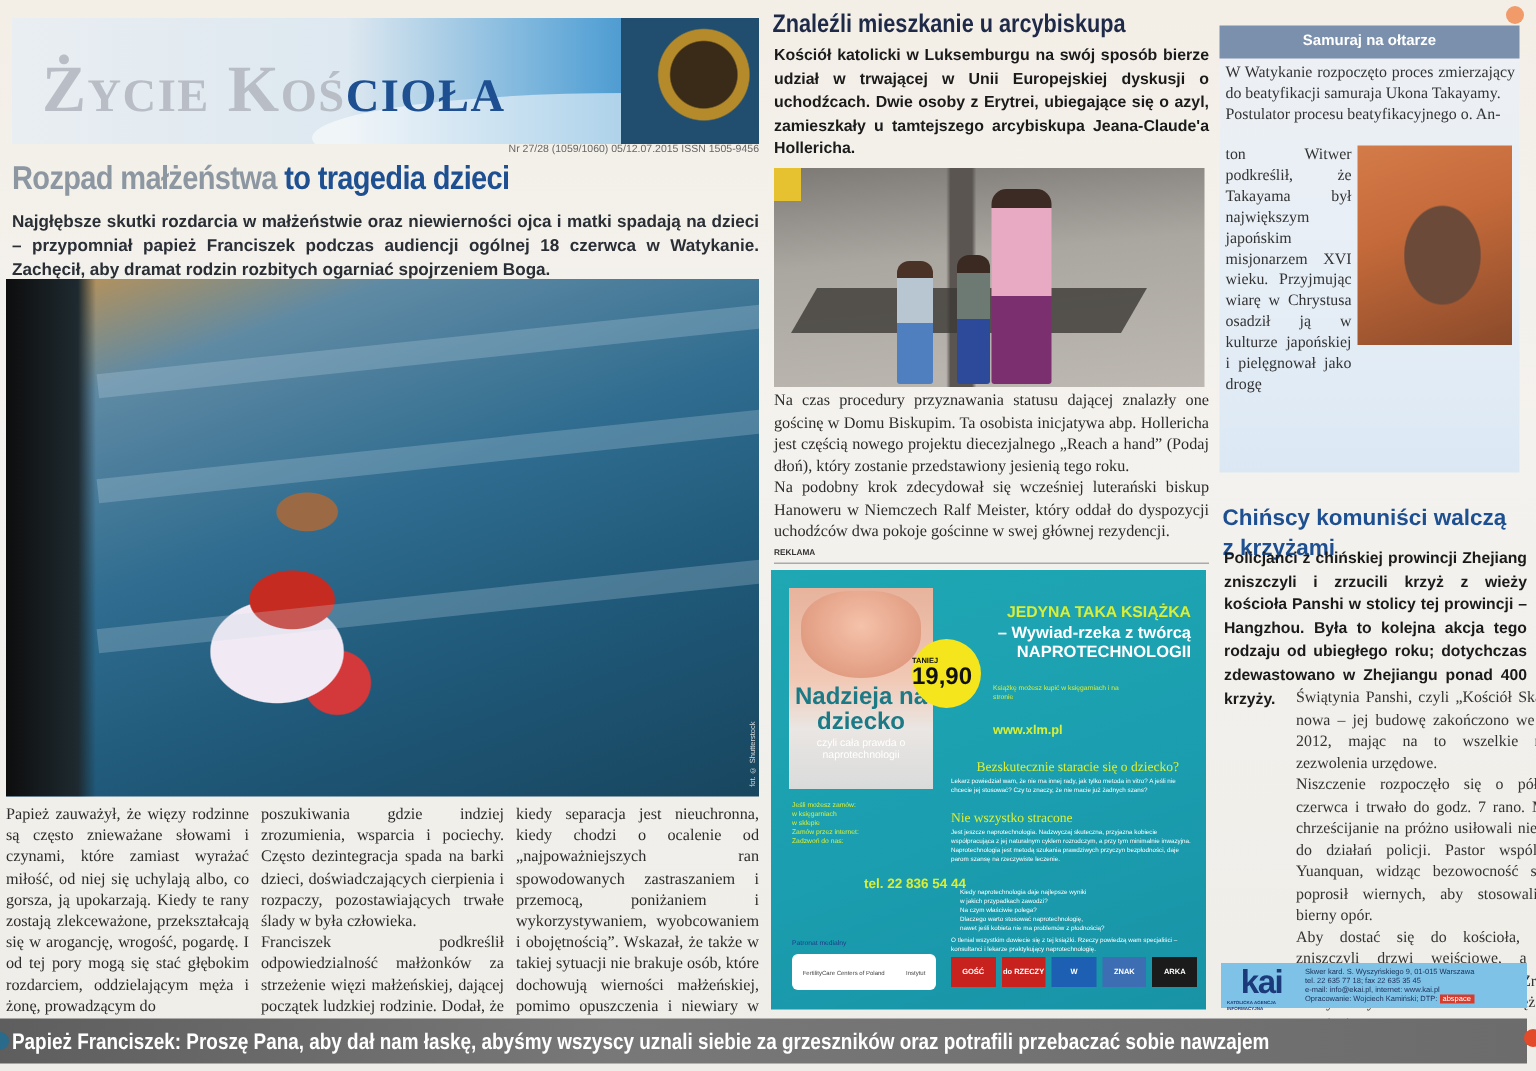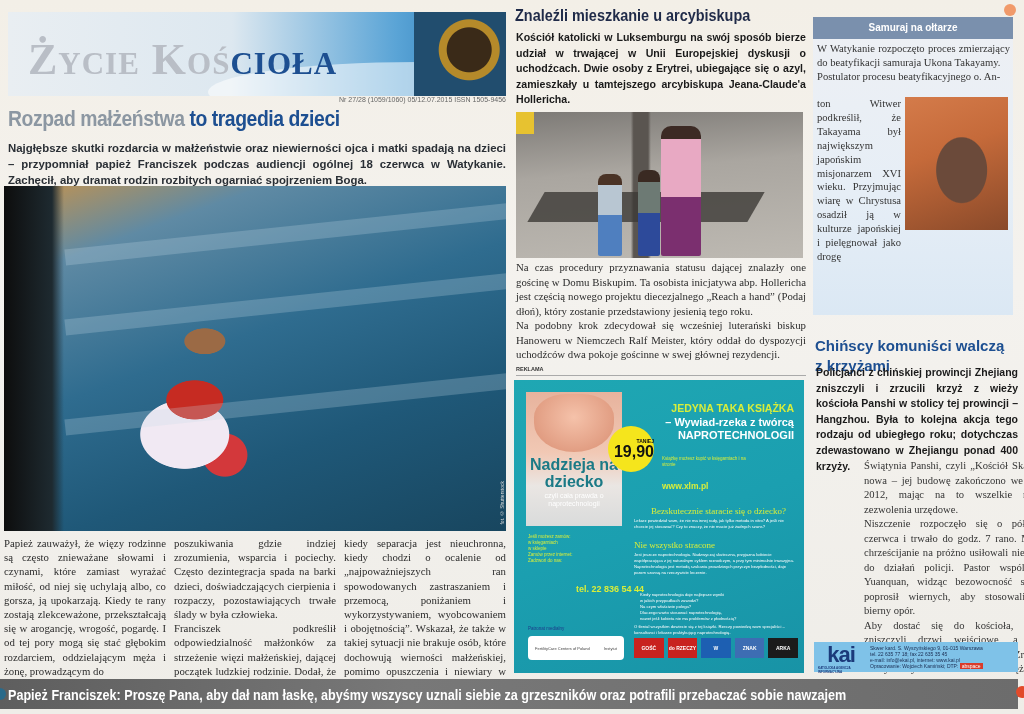--- a/index.html
+++ b/index.html
@@ -118,21 +118,21 @@
   }
   .ad-cover {
     position: absolute; left: 12px; top: 12px; width: 96px; height: 134px;
     background: linear-gradient(180deg,#e7b39d 0%,#f1c8b4 45%,#eae6e3 70%,#d9dbdb 100%);
   }
   .ad-cover .face { position: absolute; left: 8px; top: 2px; width: 80px; height: 58px; border-radius: 40% 40% 50% 50%; background: radial-gradient(ellipse at 50% 40%, #f5c2aa, #d98e72); }
   .ad-cover-title { position: absolute; left: 2px; top: 64px; width: 92px; text-align: center; font-size: 16px; line-height: 17px; color: #1b7a86; font-weight: bold; }
   .ad-cover-sub { position: absolute; left: 2px; top: 100px; width: 92px; text-align: center; font-size: 7px; line-height: 8px; color: #fff; }
   .ad-price {
     position: absolute; left: 94px; top: 46px; width: 46px; height: 46px; border-radius: 50%;
-    background: #f5e51c; display: flex; flex-direction: column; align-items: flex-end; justify-content: center;
+    background: #f5e51c; display: flex; flex-direction: column; align-items: flex-start; justify-content: center;
     color: #111; font-weight: bold;
   }
   .ad-price .amount { font-size: 16px; line-height: 16px; }
   .ad-price .tag { font-size: 5px; }
   .ad-head1 { position: absolute; right: 10px; top: 22px; font-size: 10.5px; color: #d8ee3a; font-weight: bold; text-align: right; }
   .ad-head2 { position: absolute; right: 10px; top: 36px; font-size: 11px; color: #fff; text-align: right; line-height: 13px; font-weight: bold; width: 160px; }
   .ad-small-info { position: absolute; left: 148px; top: 76px; width: 90px; font-size: 4.5px; line-height: 6px; color: #d8ee3a; }
   .ad-url { position: absolute; left: 148px; top: 101px; font-size: 8.5px; font-weight: bold; color: #d8ee3a; }
   .ad-q-head { position: absolute; left: 120px; top: 126px; font-size: 9px; color: #d8ee3a; font-family: "Liberation Serif", serif; margin-left: 17px; }
   .ad-q-body { position: absolute; left: 120px; top: 138px; width: 160px; font-size: 4.2px; line-height: 6px; color: #fff; }

